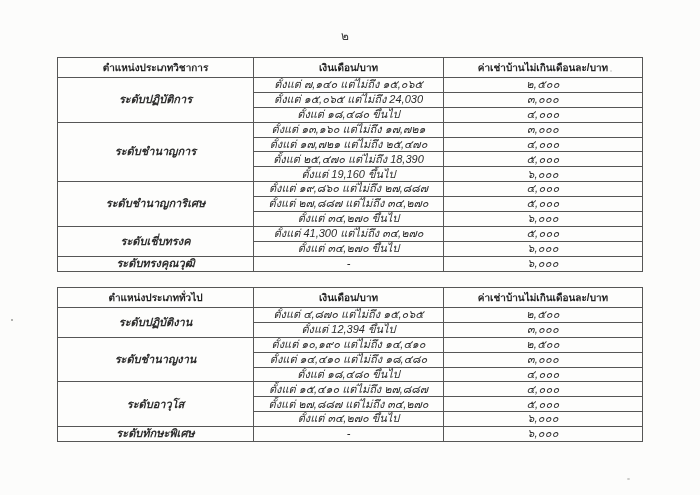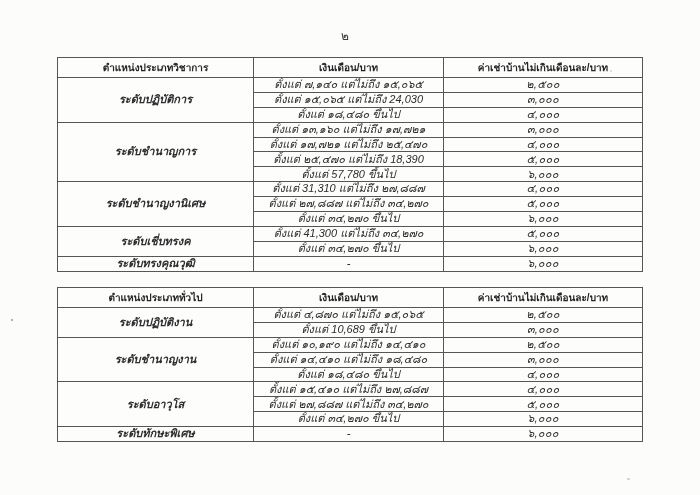--- a/index.html
+++ b/index.html
@@ -110,26 +110,26 @@
       </tr>
       <tr>
         <td class="salary-cell">ตั้งแต่ ๑๗,๗๒๑ แต่ไม่ถึง ๒๕,๔๗๐</td>
         <td class="rent-cell">๔,๐๐๐</td>
       </tr>
       <tr>
         <td class="salary-cell">ตั้งแต่ ๒๕,๔๗๐ แต่ไม่ถึง 18,390</td>
         <td class="rent-cell">๕,๐๐๐</td>
       </tr>
       <tr>
-        <td class="salary-cell">ตั้งแต่ 57,780 ขึ้นไป</td>
-        <td class="rent-cell">๖,๐๐๐</td>
-      </tr>
-      <tr>
-        <td class="level-cell" rowspan="3">ระดับชำนาญงานิเศษ</td>
-        <td class="salary-cell">ตั้งแต่ 31,310 แต่ไม่ถึง ๒๗,๘๘๗</td>
+        <td class="salary-cell">ตั้งแต่ 19,160 ขึ้นไป</td>
+        <td class="rent-cell">๖,๐๐๐</td>
+      </tr>
+      <tr>
+        <td class="level-cell" rowspan="3">ระดับชำนาญการิเศษ</td>
+        <td class="salary-cell">ตั้งแต่ ๑๙,๘๖๐ แต่ไม่ถึง ๒๗,๘๘๗</td>
         <td class="rent-cell">๔,๐๐๐</td>
       </tr>
       <tr>
         <td class="salary-cell">ตั้งแต่ ๒๗,๘๘๗ แต่ไม่ถึง ๓๔,๒๗๐</td>
         <td class="rent-cell">๕,๐๐๐</td>
       </tr>
       <tr>
         <td class="salary-cell">ตั้งแต่ ๓๔,๒๗๐ ขึ้นไป</td>
         <td class="rent-cell">๖,๐๐๐</td>
       </tr>
@@ -163,21 +163,21 @@
         <th>ค่าเช่าบ้านไม่เกินเดือนละ/บาท</th>
       </tr>
     </thead>
     <tbody>
       <tr>
         <td class="level-cell" rowspan="2">ระดับปฏิบัติงาน</td>
         <td class="salary-cell">ตั้งแต่ ๔,๘๗๐ แต่ไม่ถึง ๑๕,๐๖๕</td>
         <td class="rent-cell">๒,๕๐๐</td>
       </tr>
       <tr>
-        <td class="salary-cell">ตั้งแต่ 10,689 ขึ้นไป</td>
+        <td class="salary-cell">ตั้งแต่ 12,394 ขึ้นไป</td>
         <td class="rent-cell">๓,๐๐๐</td>
       </tr>
       <tr>
         <td class="level-cell" rowspan="3">ระดับชำนาญงาน</td>
         <td class="salary-cell">ตั้งแต่ ๑๐,๑๙๐ แต่ไม่ถึง ๑๔,๔๑๐</td>
         <td class="rent-cell">๒,๕๐๐</td>
       </tr>
       <tr>
         <td class="salary-cell">ตั้งแต่ ๑๔,๔๑๐ แต่ไม่ถึง ๑๘,๔๘๐</td>
         <td class="rent-cell">๓,๐๐๐</td>

